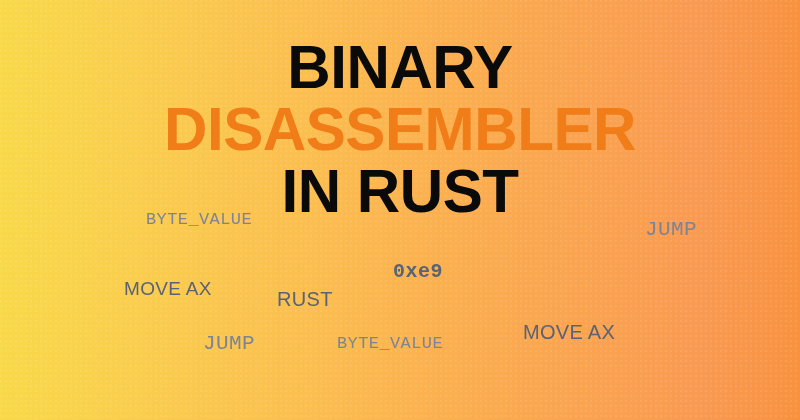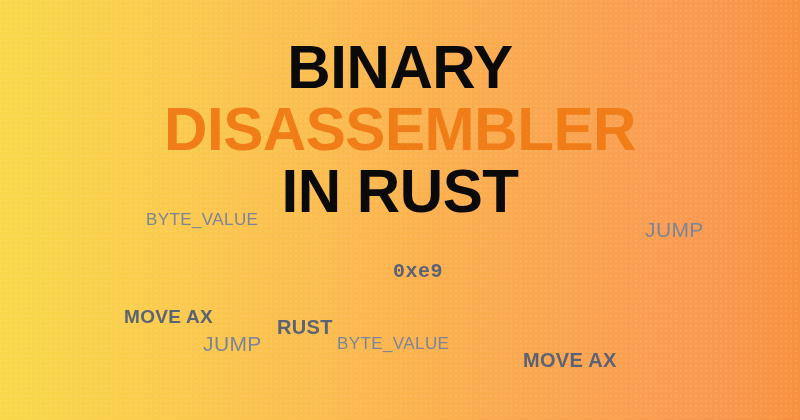--- a/index.html
+++ b/index.html
@@ -62,31 +62,30 @@
   #title-line-2 { color: #F07D18; }
   #title-line-3 { color: #0A0A0A; }
 
   
   .keyword {
     position: absolute;
     white-space: nowrap;
     z-index: 2;
   }
   .kw-light {
-    font-family: Liberation Sans, sans-serif;
+    font-family: Liberation Mono, monospace;
     font-weight: normal;
     color: #7C8496;
     letter-spacing: 0.4px;
   }
   .kw-bold {
     font-family: "Liberation Sans", sans-serif;
-    font-weight: bold;
+    font-weight: normal;
     color: #5A6275;
     letter-spacing: 0.3px;
-    margin-top: 28px;
   }
   .kw-mono {
     font-family: "Liberation Mono", monospace;
     font-weight: bold;
     color: #5A6275;
     letter-spacing: 0.5px;
   }
 </style>
 </head>
 <body>

